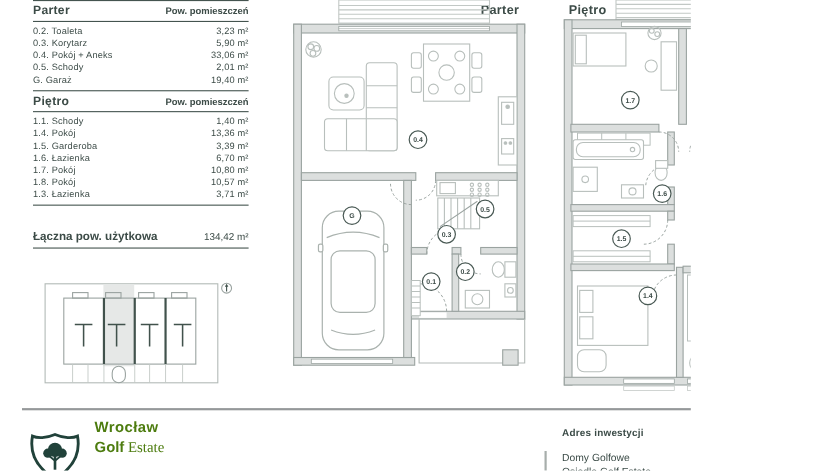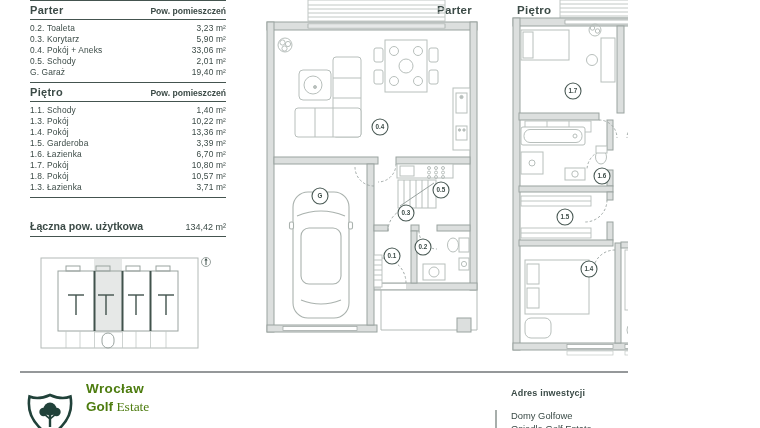--- a/index.html
+++ b/index.html
@@ -72,24 +72,20 @@
       <span class="t">Piętro</span>
       <span class="h">Pow. pomieszczeń</span>
     </div>
     <hr class="rule-thin">
     <div class="tbl-rows">
       <div class="row">
           <span>1.1. Schody</span>
           <span>1,40 m²</span>
         </div>
       <div class="row">
-          <span>1.3. Pokój</span>
-          <span>10,22 m²</span>
-        </div>
-      <div class="row">
           <span>1.4. Pokój</span>
           <span>13,36 m²</span>
         </div>
       <div class="row">
           <span>1.5. Garderoba</span>
           <span>3,39 m²</span>
         </div>
       <div class="row">
           <span>1.6. Łazienka</span>
           <span>6,70 m²</span>

